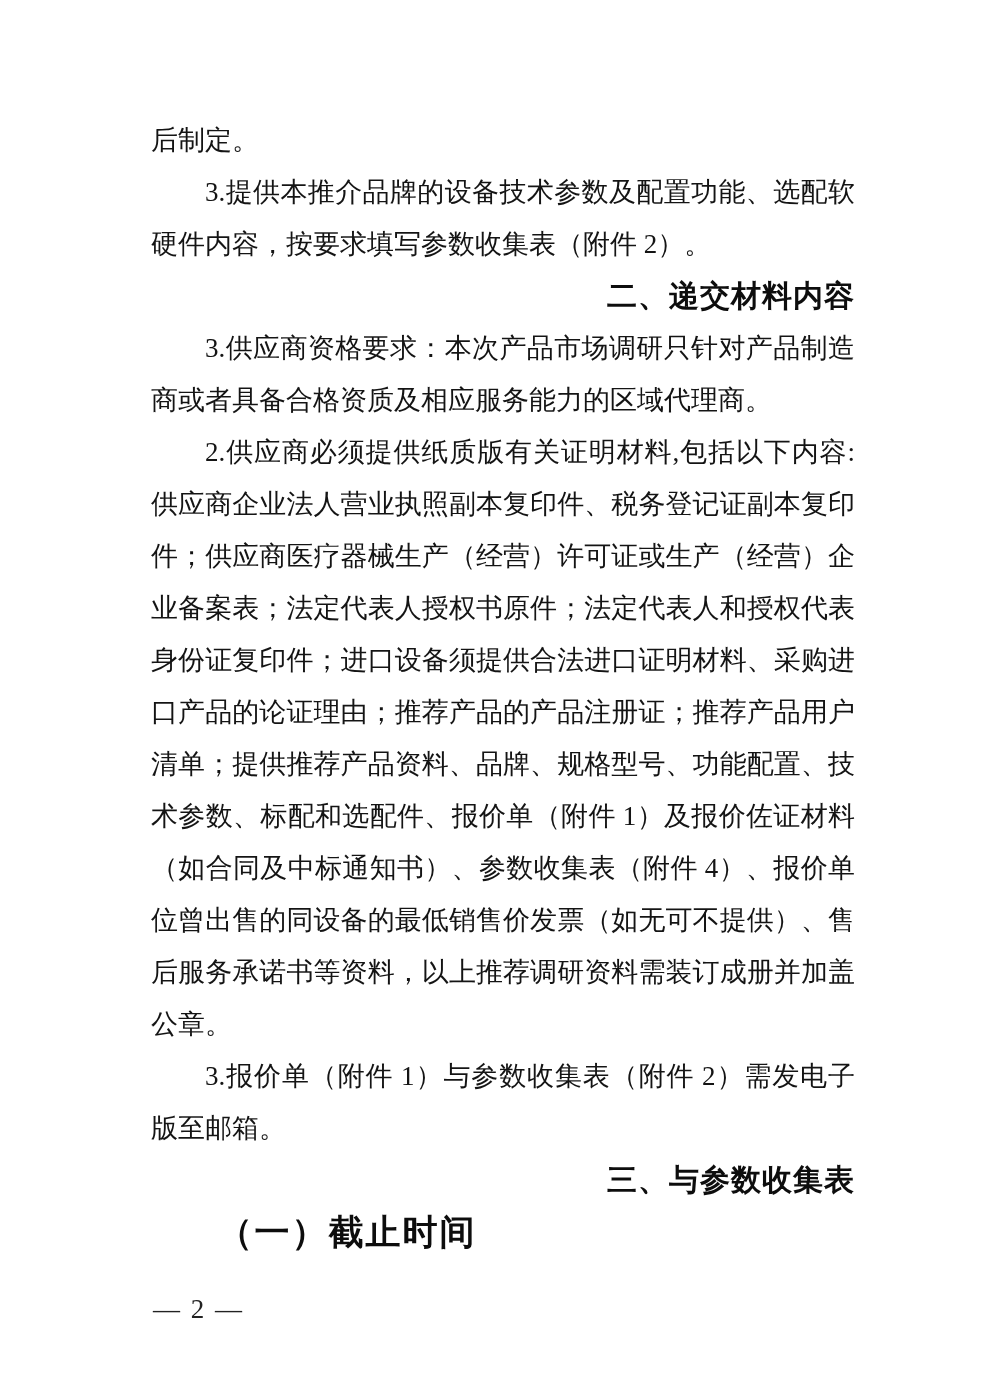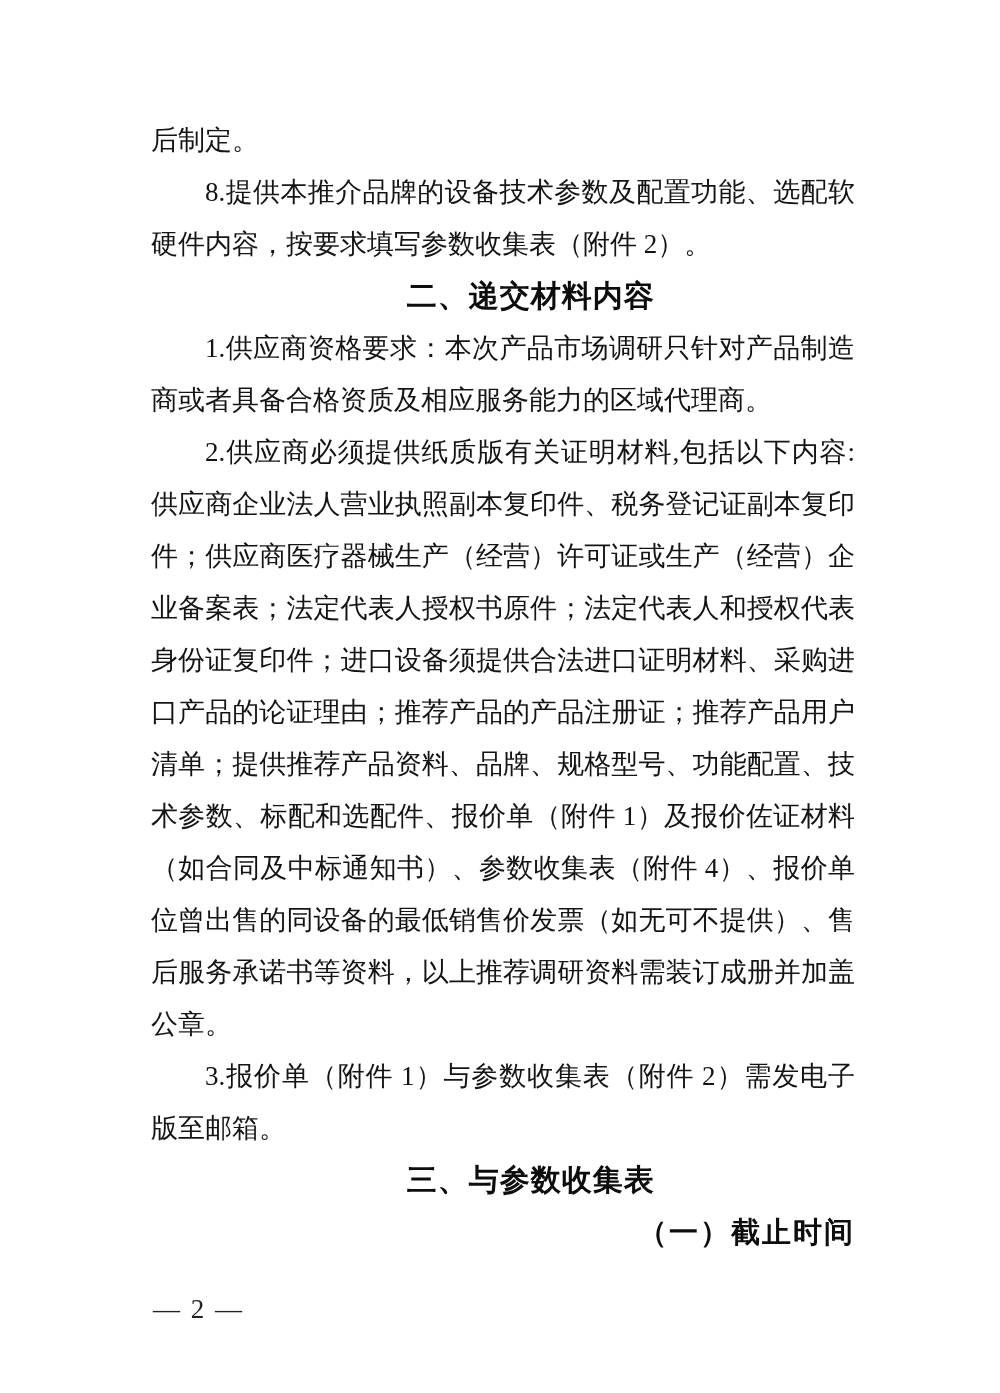--- a/index.html
+++ b/index.html
@@ -32,52 +32,52 @@
   }
   .indent {
     text-indent: 2em;
   }
   .heading {
     font-family: "Liberation Sans", "DejaVu Sans", sans-serif;
     font-size: 30px;
     font-weight: 700;
     line-height: 52px;
     text-indent: 1.85em;
-    text-align: center;
+    text-align: right;
     letter-spacing: 1px;
     color: #0d0d0d;
   }
   .subheading {
-    font-family: Liberation Serif, serif;
-    font-size: 29px;
+    font-family: Liberation Sans, sans-serif;
+    font-size: 35px;
     font-weight: 700;
     line-height: 52px;
     text-indent: 1.9em;
-    text-align: right;
+    text-align: left;
     letter-spacing: 2px;
     color: #0d0d0d;
   }
   .footer {
     position: absolute;
     left: 153px;
     top: 1294px;
     font-family: "Liberation Serif", "DejaVu Serif", serif;
     font-size: 27px;
     color: #222222;
     letter-spacing: 2px;
   }
 </style>
 </head>
 <body>
 
 <div class="page">
   <div class="content">
     <p class="body">后制定。</p>
-    <p class="body indent">8.提供本推介品牌的设备技术参数及配置功能、选配软硬件内容，按要求填写参数收集表（附件 2）。</p>
+    <p class="body indent">3.提供本推介品牌的设备技术参数及配置功能、选配软硬件内容，按要求填写参数收集表（附件 2）。</p>
     <h2 class="heading">二、递交材料内容</h2>
-    <p class="body indent">1.供应商资格要求：本次产品市场调研只针对产品制造商或者具备合格资质及相应服务能力的区域代理商。</p>
+    <p class="body indent">3.供应商资格要求：本次产品市场调研只针对产品制造商或者具备合格资质及相应服务能力的区域代理商。</p>
     <p class="body indent">2.供应商必须提供纸质版有关证明材料,包括以下内容:供应商企业法人营业执照副本复印件、税务登记证副本复印件；供应商医疗器械生产（经营）许可证或生产（经营）企业备案表；法定代表人授权书原件；法定代表人和授权代表身份证复印件；进口设备须提供合法进口证明材料、采购进口产品的论证理由；推荐产品的产品注册证；推荐产品用户清单；提供推荐产品资料、品牌、规格型号、功能配置、技术参数、标配和选配件、报价单（附件 1）及报价佐证材料（如合同及中标通知书）、参数收集表（附件 4）、报价单位曾出售的同设备的最低销售价发票（如无可不提供）、售后服务承诺书等资料，以上推荐调研资料需装订成册并加盖公章。</p>
     <p class="body indent">3.报价单（附件 1）与参数收集表（附件 2）需发电子版至邮箱。</p>
     <h2 class="heading">三、与参数收集表</h2>
     <h3 class="subheading">（一）截止时间</h3>
   </div>
   <div class="footer">— 2 —</div>
 </div>
 
 </body></html>

